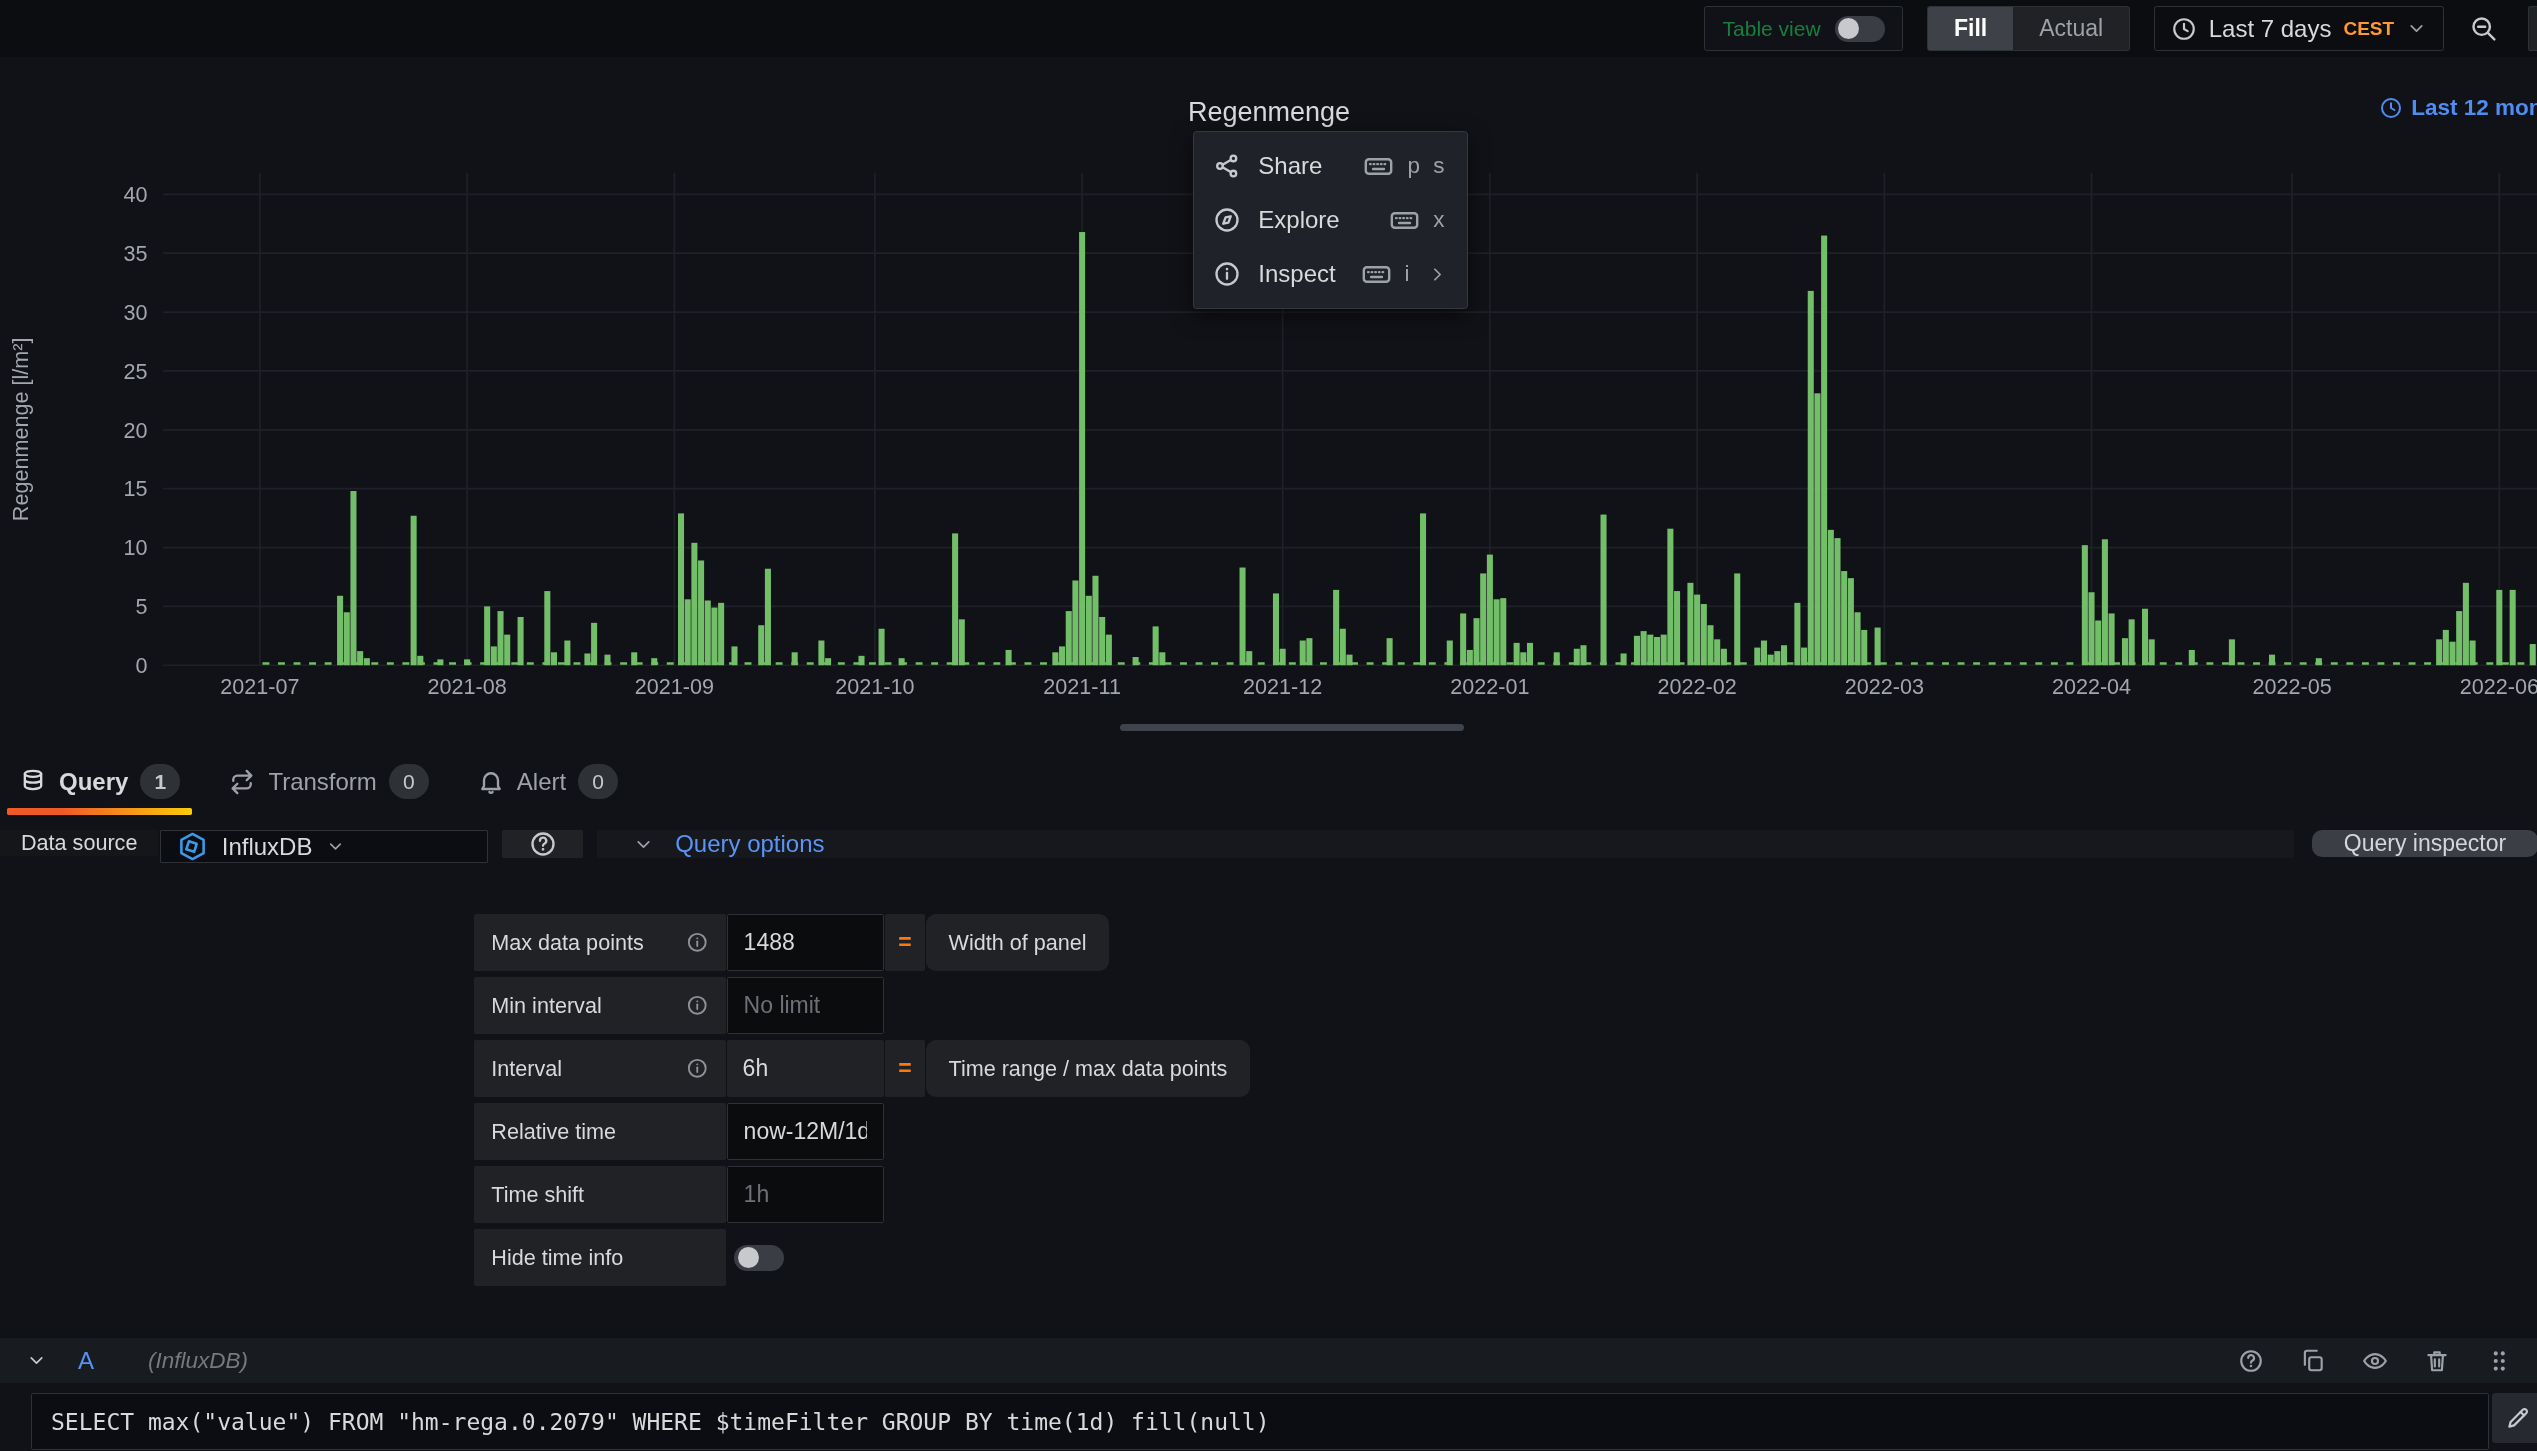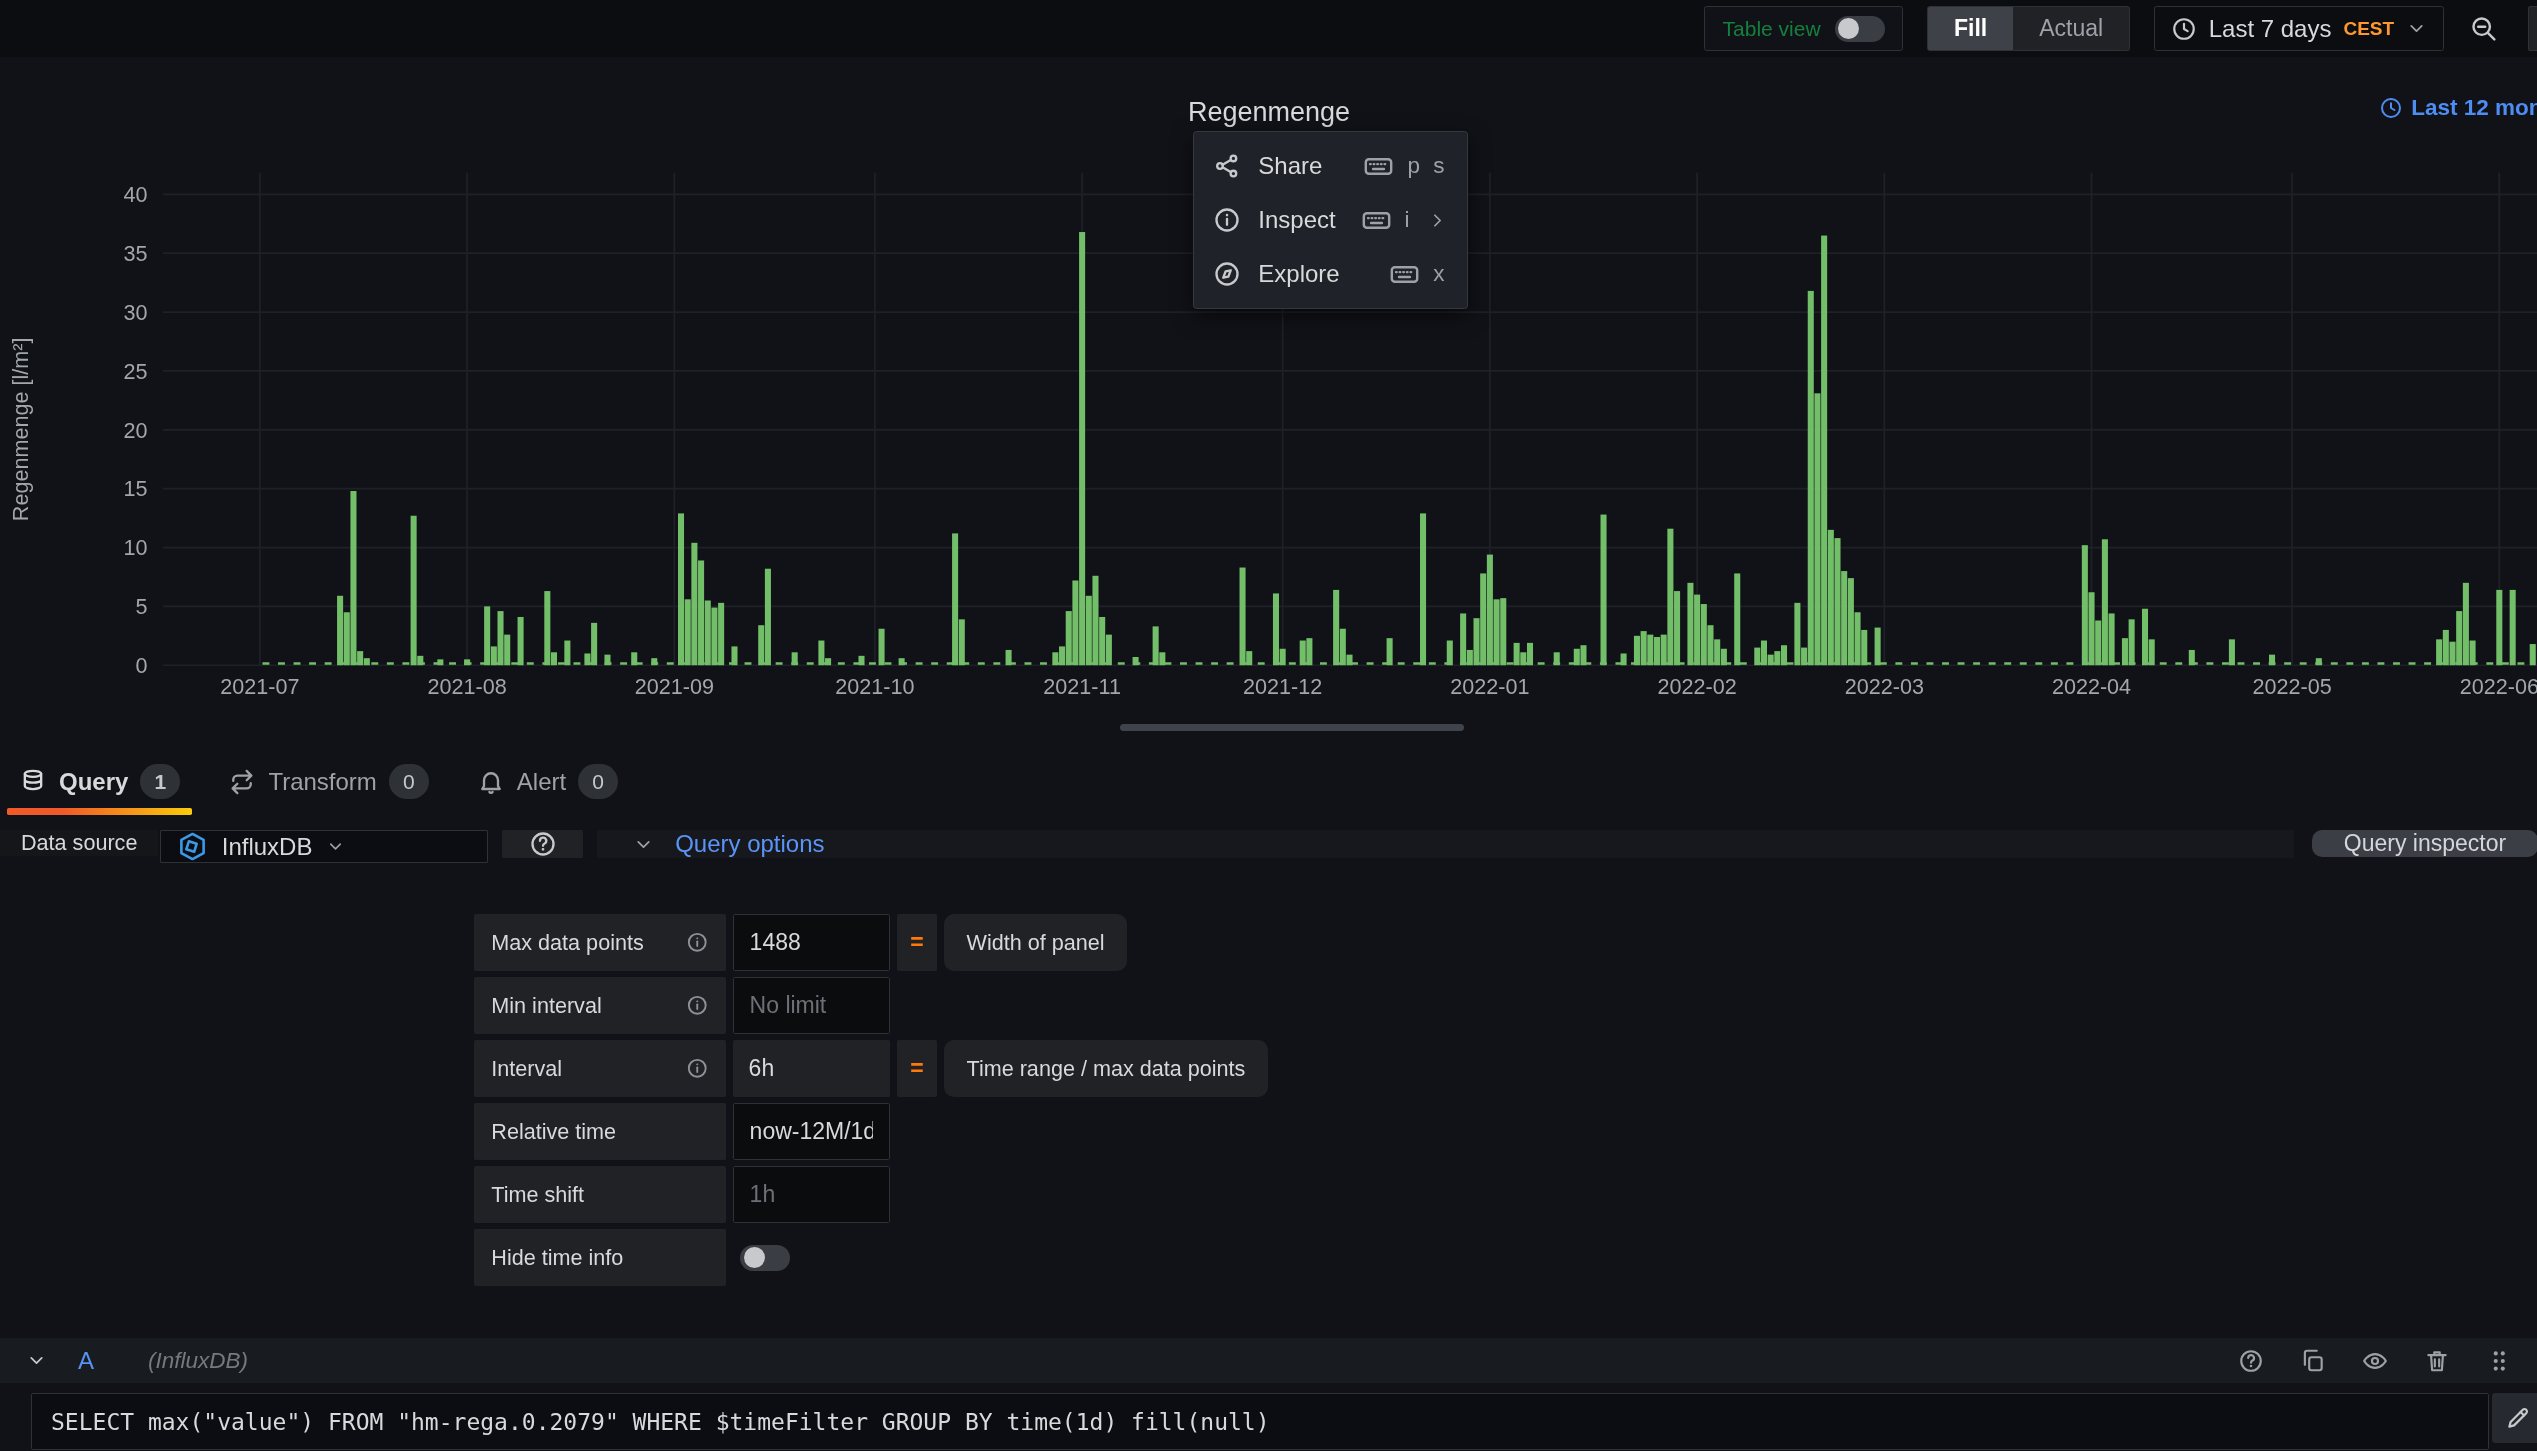--- a/index.html
+++ b/index.html
@@ -70,21 +70,21 @@
   #ds-help { width:81px; margin-left:14px; background:#202226; border-radius:1.7px; display:flex;
              align-items:center; justify-content:center; cursor:pointer; }
   #options-bar { flex:1; margin-left:14px; background:#16181d; display:flex; align-items:center;
                  padding-left:36px; gap:21px; cursor:pointer; }
   #options-bar .opt-label { font-size:24px; font-weight:500; color:#5a95f5; }
   #query-inspector { width:226px; margin-left:18px; background:#3b3e45; border-radius:10px; display:flex;
                      align-items:center; justify-content:center; font-size:23px; color:#d5d6db; cursor:pointer; }
 
   
   #options-rows { position:absolute; top:914px; left:474px; }
-  .opt-row { display:flex; align-items:stretch; height:57px; margin-bottom:6px; gap:7px; }
+  .opt-row { display:flex; align-items:stretch; height:57px; margin-bottom:6px; gap:1px; }
   .opt-row .rlabel { width:252px; background:#202226; border-radius:1.7px; display:flex; align-items:center;
                      padding:0 17.3px; font-size:21.6px; font-weight:500; color:#d8d9da; }
   .opt-row .rlabel .icon { margin-left:auto; color:#8e9197; }
   .opt-row .rinput { width:157px; background:#0b0c0e; border:0.9px solid #2c3235; border-radius:1.7px;
                      font-size:23px; color:#d8d9da; padding:0 15.6px; outline:none;
                      font-family:"Liberation Sans",sans-serif; }
   .opt-row .rinput::placeholder { color:#6e7077; }
   .opt-row .rreadonly { width:157px; background:#202226; border-radius:1.7px; display:flex; align-items:center;
                         padding:0 15.6px; font-size:23px; color:#d8d9da; }
   .opt-row .requals { width:40px; background:#202226; border-radius:1.7px; display:flex; align-items:center;
@@ -357,58 +357,58 @@
               <path d="M5 10h.5M8 10h.5M11 10h.5M14 10h.5M17 10h.5M7.5 14h9" fill="none" stroke="currentColor" stroke-width="2" stroke-linecap="round" stroke-linejoin="round"></path>
             </svg>
           </span>
           <span class="mshort">p s</span>
         </span>
       </div>
       <div class="menu-item">
         <span class="icon">
           <svg width="28" height="28" viewBox="0 0 24 24">
             <circle cx="12" cy="12" r="9" fill="none" stroke="currentColor" stroke-width="2" stroke-linecap="round" stroke-linejoin="round"></circle>
+            <path d="M15.2 8.8l-2 5.4-4.4 1 2-5.4z" fill="none" stroke="currentColor" stroke-width="2" stroke-linecap="round" stroke-linejoin="round"></path>
+          </svg>
+        </span>
+        <span class="mlabel">Explore</span>
+        <span class="mright">
+          <span class="icon" style="color:#9da1a8">
+            <svg width="29" height="29" viewBox="0 0 24 24">
+              <rect x="1.5" y="6" width="21" height="12" rx="2.5" fill="none" stroke="currentColor" stroke-width="2" stroke-linecap="round" stroke-linejoin="round"></rect>
+              <path d="M5 10h.5M8 10h.5M11 10h.5M14 10h.5M17 10h.5M7.5 14h9" fill="none" stroke="currentColor" stroke-width="2" stroke-linecap="round" stroke-linejoin="round"></path>
+            </svg>
+          </span>
+          <span class="mshort">x</span>
+        </span>
+      </div>
+      <div class="menu-item">
+        <span class="icon">
+          <svg width="28" height="28" viewBox="0 0 24 24">
+            <circle cx="12" cy="12" r="9" fill="none" stroke="currentColor" stroke-width="2" stroke-linecap="round" stroke-linejoin="round"></circle>
             <path d="M12 11v5" fill="none" stroke="currentColor" stroke-width="2" stroke-linecap="round" stroke-linejoin="round"></path>
             <circle cx="12" cy="7.8" r="0.6" fill="currentColor" stroke="currentColor"></circle>
           </svg>
         </span>
         <span class="mlabel">Inspect</span>
         <span class="mright">
           <span class="icon" style="color:#9da1a8">
             <svg width="29" height="29" viewBox="0 0 24 24">
               <rect x="1.5" y="6" width="21" height="12" rx="2.5" fill="none" stroke="currentColor" stroke-width="2" stroke-linecap="round" stroke-linejoin="round"></rect>
               <path d="M5 10h.5M8 10h.5M11 10h.5M14 10h.5M17 10h.5M7.5 14h9" fill="none" stroke="currentColor" stroke-width="2" stroke-linecap="round" stroke-linejoin="round"></path>
             </svg>
           </span>
           <span class="mshort">i</span>
           <span class="icon" style="color:#9da1a8">
             <svg width="21" height="21" viewBox="0 0 24 24">
               <path d="M9 6l6 6-6 6" fill="none" stroke="currentColor" stroke-width="2" stroke-linecap="round" stroke-linejoin="round"></path>
             </svg>
           </span>
         </span>
       </div>
-      <div class="menu-item">
-        <span class="icon">
-          <svg width="28" height="28" viewBox="0 0 24 24">
-            <circle cx="12" cy="12" r="9" fill="none" stroke="currentColor" stroke-width="2" stroke-linecap="round" stroke-linejoin="round"></circle>
-            <path d="M15.2 8.8l-2 5.4-4.4 1 2-5.4z" fill="none" stroke="currentColor" stroke-width="2" stroke-linecap="round" stroke-linejoin="round"></path>
-          </svg>
-        </span>
-        <span class="mlabel">Explore</span>
-        <span class="mright">
-          <span class="icon" style="color:#9da1a8">
-            <svg width="29" height="29" viewBox="0 0 24 24">
-              <rect x="1.5" y="6" width="21" height="12" rx="2.5" fill="none" stroke="currentColor" stroke-width="2" stroke-linecap="round" stroke-linejoin="round"></rect>
-              <path d="M5 10h.5M8 10h.5M11 10h.5M14 10h.5M17 10h.5M7.5 14h9" fill="none" stroke="currentColor" stroke-width="2" stroke-linecap="round" stroke-linejoin="round"></path>
-            </svg>
-          </span>
-          <span class="mshort">x</span>
-        </span>
-      </div>
     </div>
 
   <div id="chart-scrollbar"></div>
 </div>
 
 <div id="tabs">
     <div class="tab active">
       <span class="icon">
         <svg width="28" height="28" viewBox="0 0 24 24">
           <ellipse cx="12" cy="5" rx="7" ry="2.6" fill="none" stroke="currentColor" stroke-width="2" stroke-linecap="round" stroke-linejoin="round"></ellipse>

